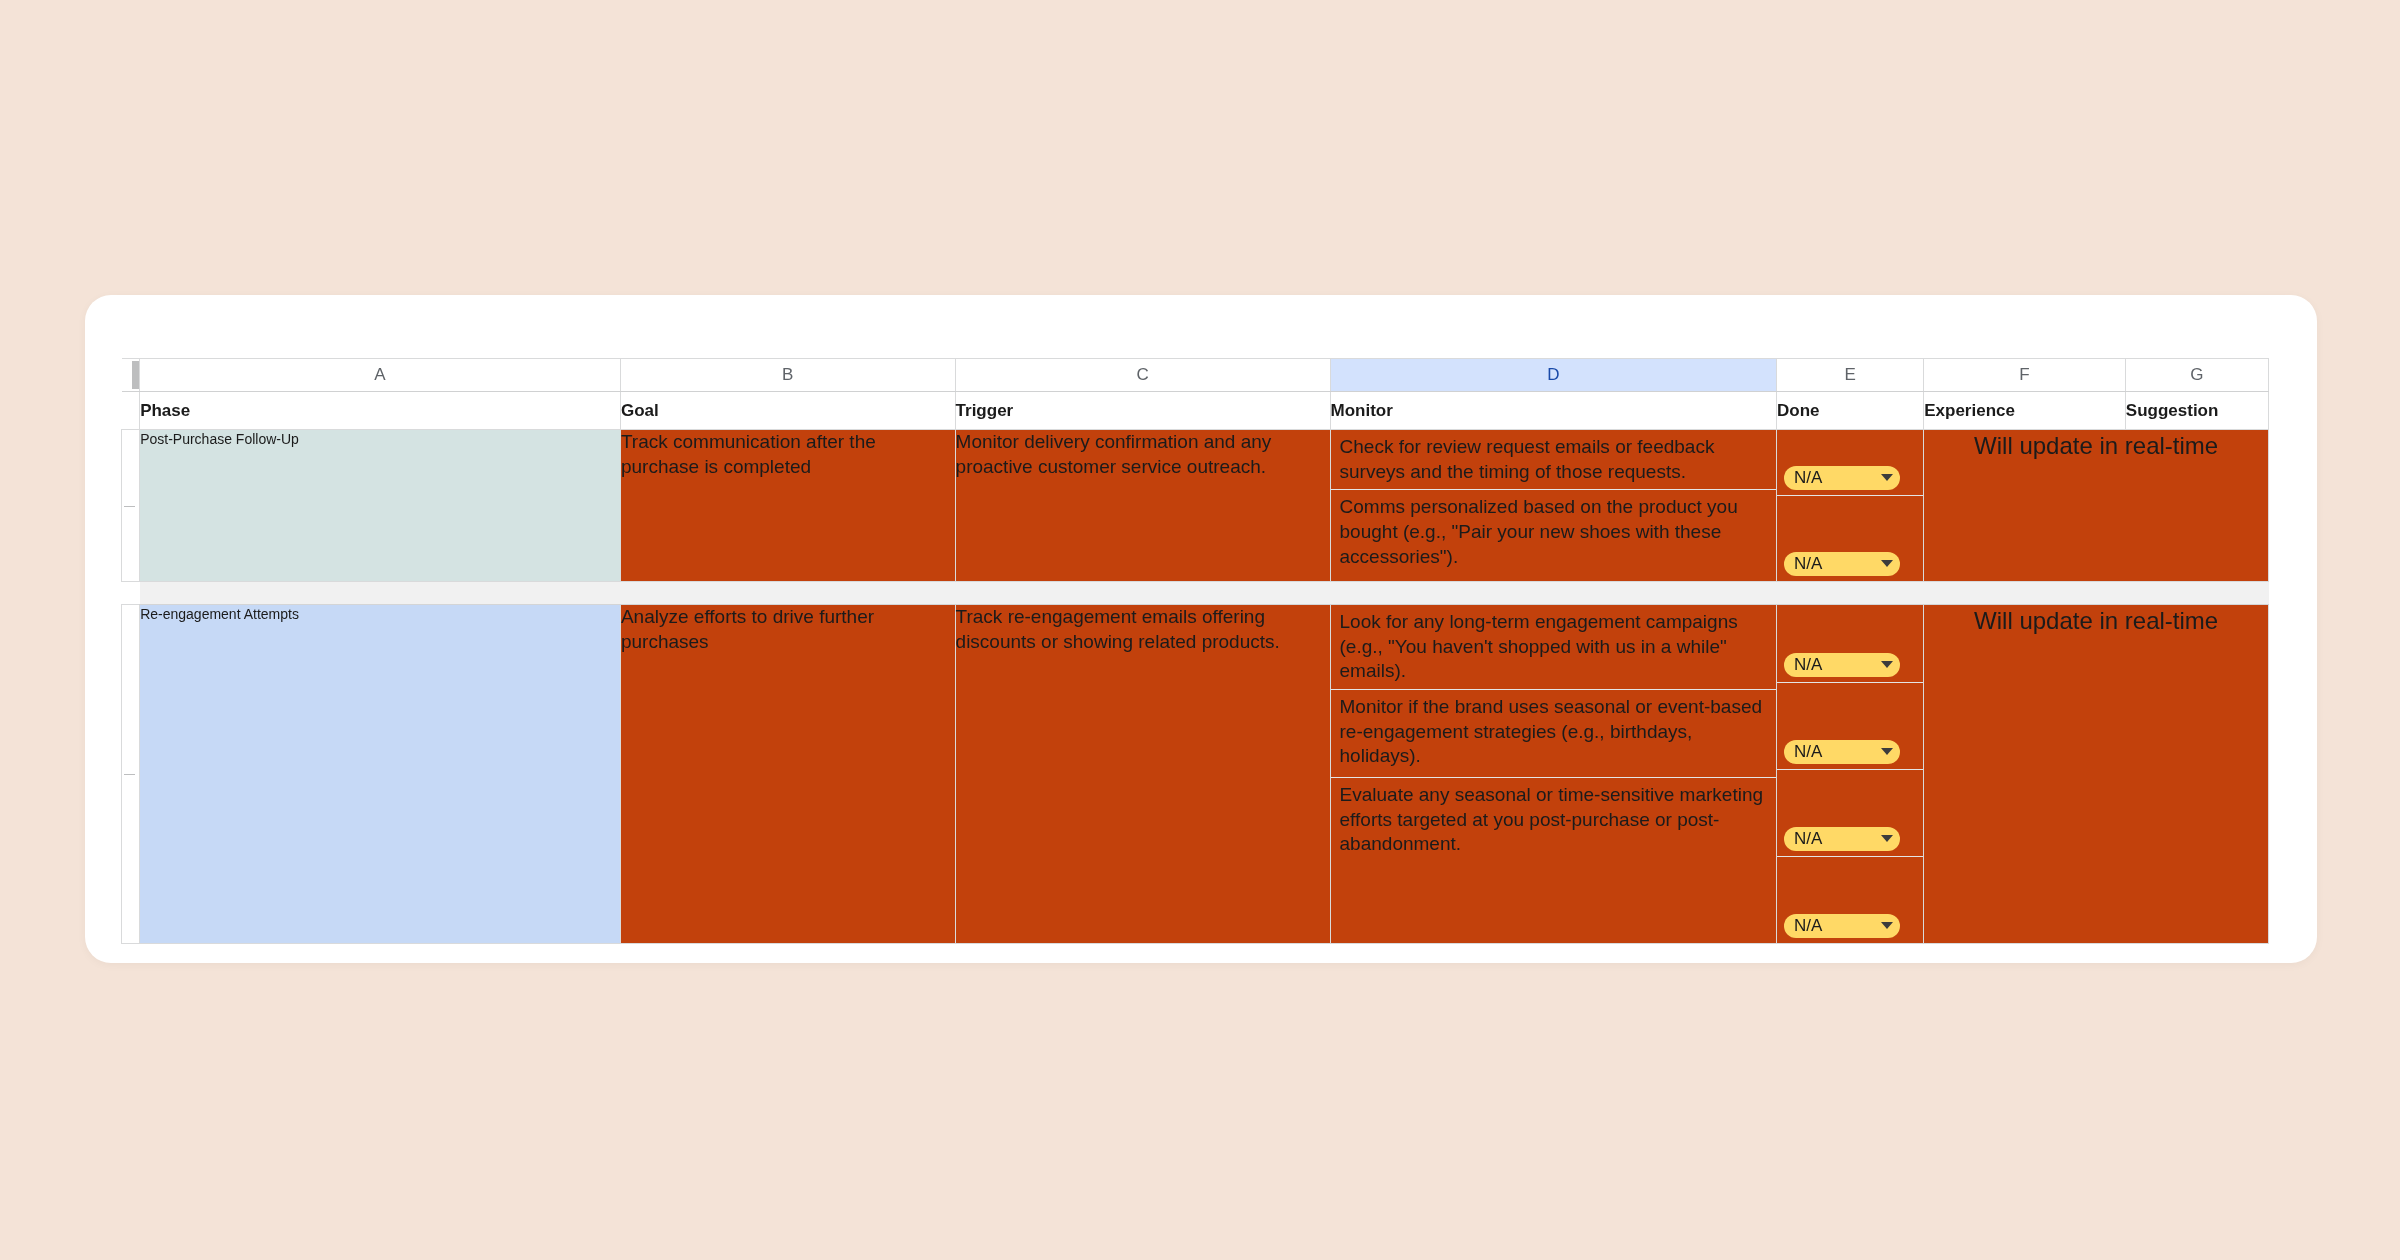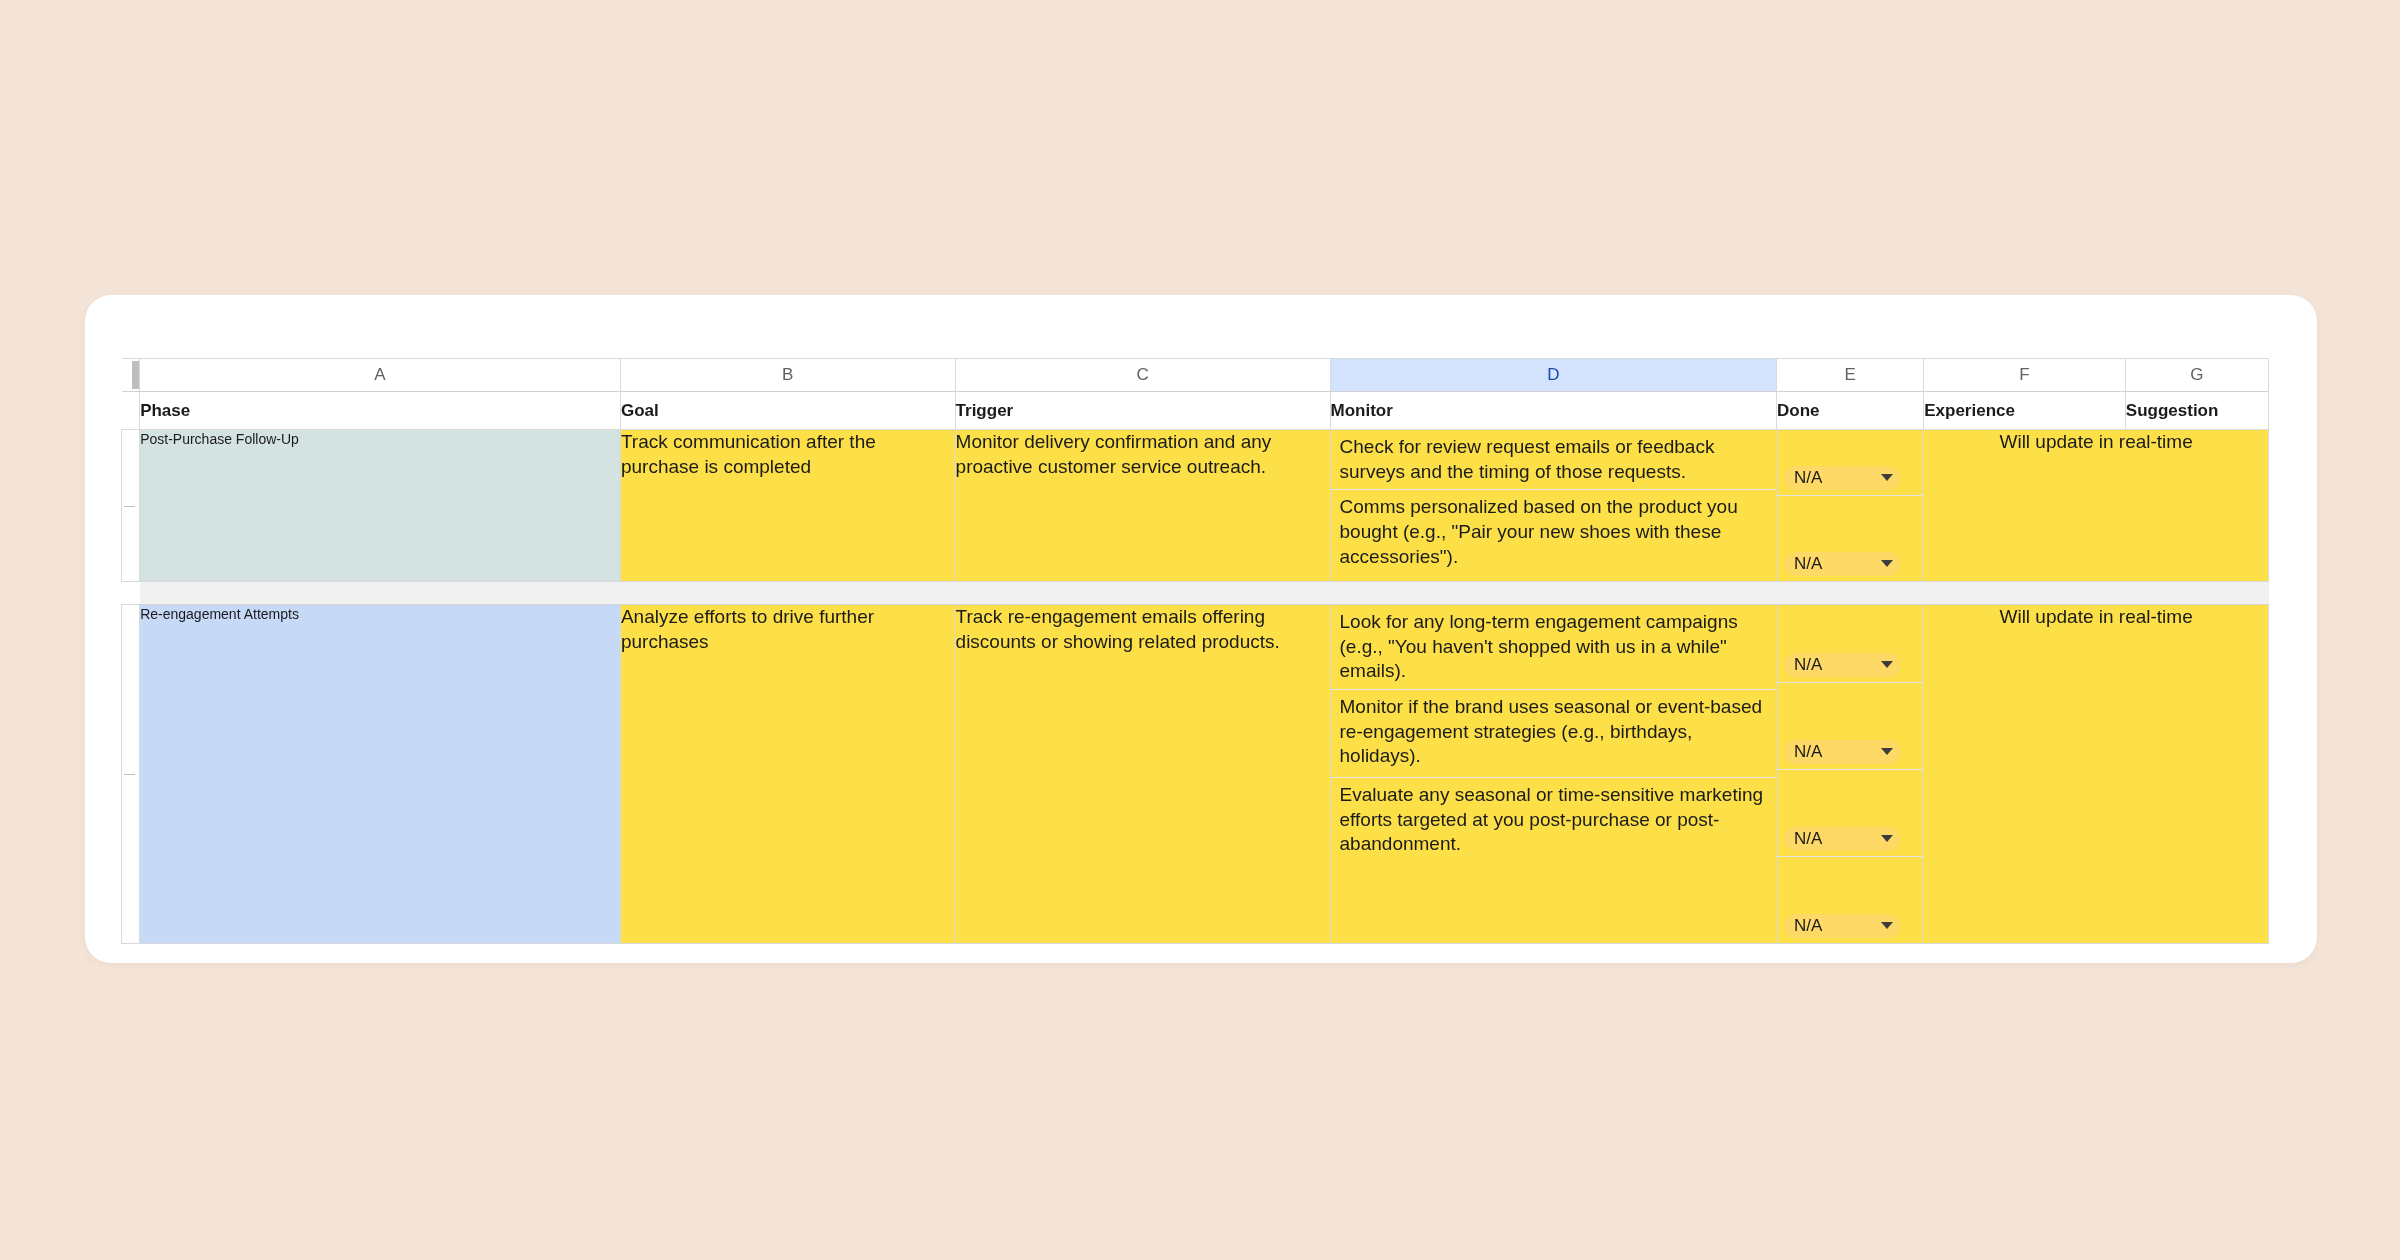--- a/index.html
+++ b/index.html
@@ -98,21 +98,21 @@
     background: #ffffff;
   }
   tr.fieldheads td.gutter { border-left: none; border-right: none; }
 
   
   td.cell {
     font-size: 19px;
     color: #1b1b1b;
     line-height: 1.30;
     padding: 6px 8px 6px 8px;
-    background: #fde047;
+    background: #c2410c;
   }
   td.gutter-body {
     background: #ffffff;
     border-left: none;
     border-right: none;
     border-top: none;
     border-bottom: none;
     position: relative;
   }
   td.gutter-body::after {
@@ -134,21 +134,21 @@
   td.midtext {
     vertical-align: middle;
     font-size: 19px;
     padding-left: 10px;
     padding-right: 10px;
   }
 
   td.experience {
     vertical-align: middle;
     text-align: center;
-    font-size: 19px;
+    font-size: 24px;
     margin-top: 36px;
   }
 
   
   table.sub {
     border-collapse: collapse;
     table-layout: fixed;
     width: 100%;
   }
   table.sub td {

